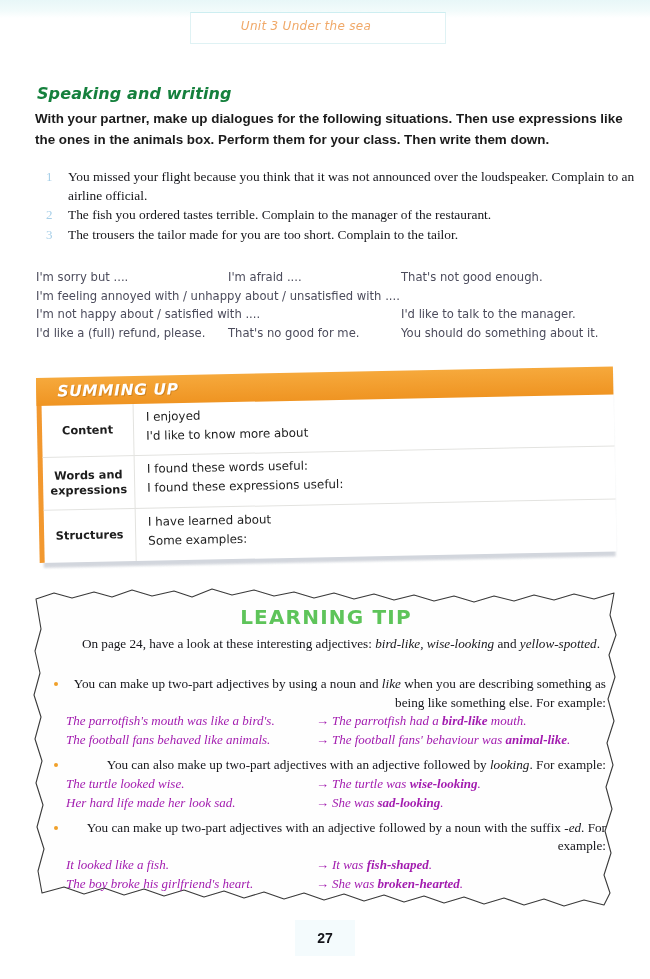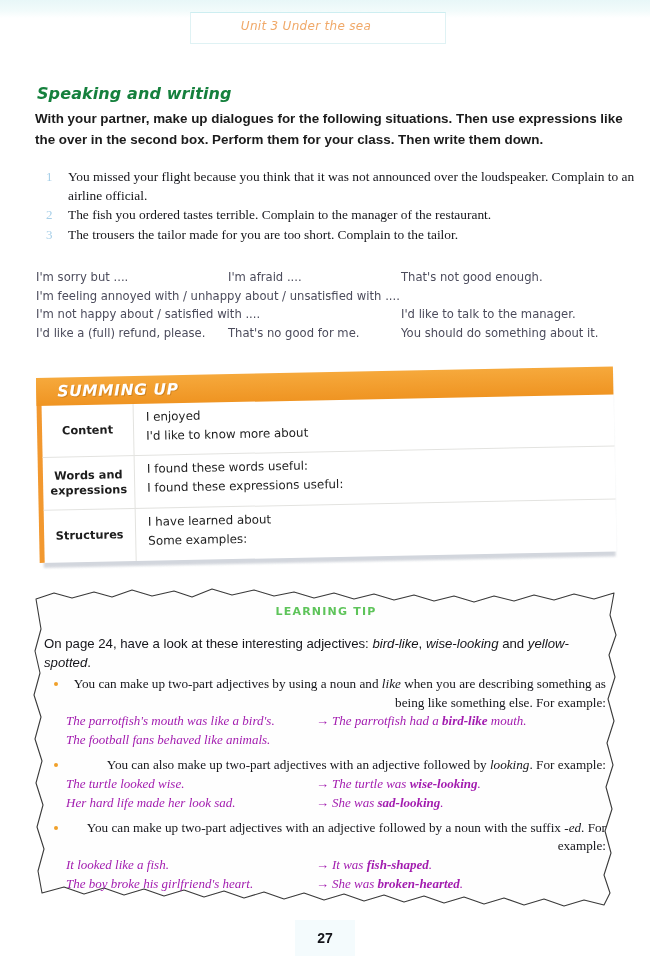--- a/index.html
+++ b/index.html
@@ -199,32 +199,33 @@
     left: 0; top: 0;
     width: 588px; height: 330px;
   }
   .tip-title {
     position: absolute;
     left: 0; top: 22px;
     width: 588px;
     text-align: center;
     font-family: "DejaVu Sans", sans-serif;
     font-weight: bold;
-    font-size: 11px;
+    font-size: 20px;
     letter-spacing: 1.2px;
     color: #5ec45a;
   }
   .tip-intro {
     position: absolute;
-    left: 12px; top: 52px;
+    left: 28px; top: 52px;
     width: 540px;
-    font-family: Liberation Sans, sans-serif;
+    font-family: Liberation Serif, serif;
     font-size: 13.2px;
     line-height: 18.5px;
     color: #15151a;
+    text-align: right;
   }
   .tip-bullets {
     position: absolute;
     left: 22px; top: 92px;
     width: 552px;
   }
   .tip-bullet {
     position: relative;
     margin-bottom: 5px;
   }
@@ -277,21 +278,21 @@
   }
 </style>
 </head>
 <body>
 
 <div class="page-header-band"></div>
 <div class="header-box"></div>
 <div class="header-title">Unit 3 Under the sea</div>
 
 <div class="section-heading">Speaking and writing</div>
-<div class="instructions">With your partner, make up dialogues for the following situations. Then use expressions like the over in the second box. Perform them for your class. Then write them down.</div>
+<div class="instructions">With your partner, make up dialogues for the following situations. Then use expressions like the ones in the animals box. Perform them for your class. Then write them down.</div>
 
 <div class="tasks">
   <div class="task-row">
     <div class="task-num">1</div>
     <div class="task-text">You missed your flight because you think that it was not announced over the loudspeaker. Complain to an airline official.</div>
   </div>
   <div class="task-row">
     <div class="task-num">2</div>
     <div class="task-text">The fish you ordered tastes terrible. Complain to the manager of the restaurant.</div>
   </div>
@@ -387,20 +388,21 @@
         <div class="tip-bullet-text">
           <span>You can make up two-part adjectives by using a noun and </span><em>like</em><span> when you are describing something as being like something else. For example:</span>
         </div>
         <div class="ex-table">
           <div class="ex-row">
             <span class="ex-left">The parrotfish's mouth was like a bird's.</span>
             <span class="ex-right"><span class="ex-arrow">→</span><span>The parrotfish had a </span><b>bird-like</b><span> mouth.</span></span>
           </div>
           <div class="ex-row">
             <span class="ex-left">The football fans behaved like animals.</span>
+            <span class="ex-right"><span class="ex-arrow">→</span><span>The football fans' behaviour was </span><b>animal-like</b><span>.</span></span>
           </div>
         </div>
       </div>
 
       <div class="tip-bullet">
         <span class="tip-dot"></span>
         <div class="tip-bullet-text">
           <span>You can also make up two-part adjectives with an adjective followed by </span><em>looking</em><span>. For example:</span>
         </div>
         <div class="ex-table">

